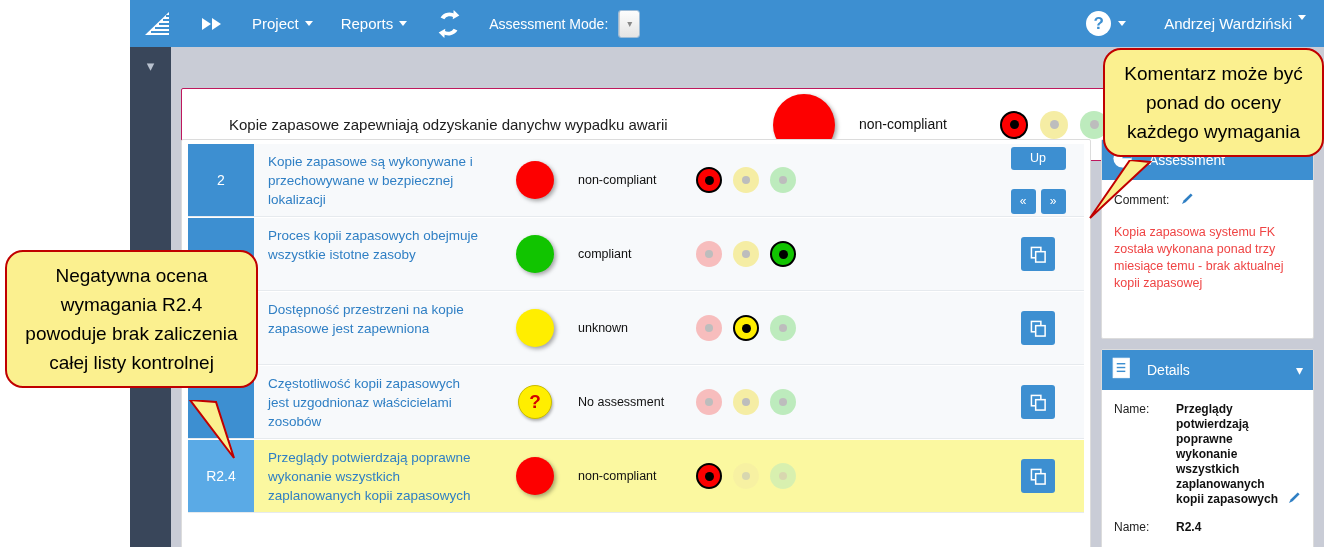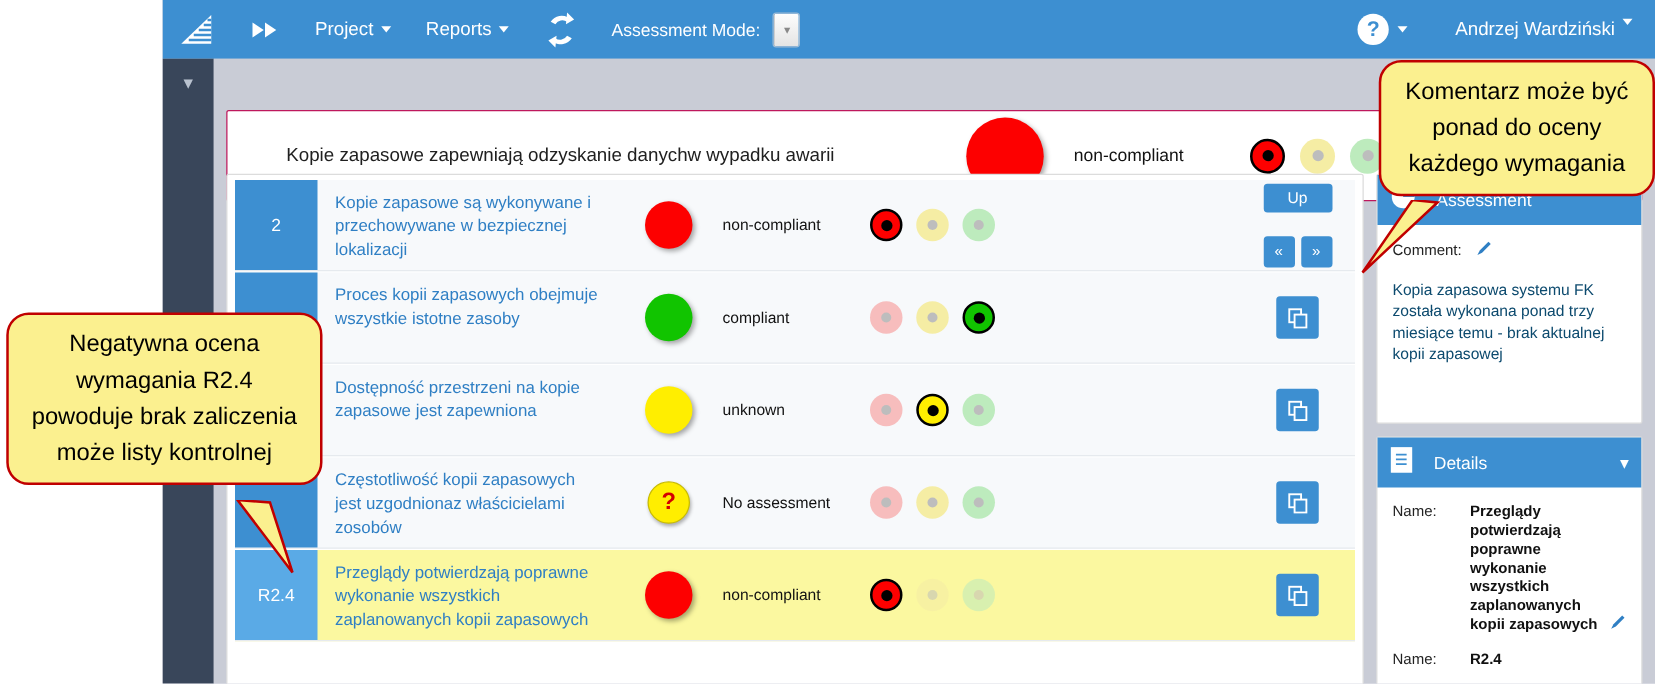--- a/index.html
+++ b/index.html
@@ -155,21 +155,21 @@
   #details-panel { top:302px; height:208px; }
   .panel-head {
     height:40px; background:#3d8fd1; color:#ffffff;
     display:flex; align-items:center; padding:0 10px;
   }
   .panel-head .ptitle { font-size:14px; margin-left:16px; }
   .panel-head .chev { margin-left:auto; font-size:14px; }
   .panel-body { padding:12px 12px 0 12px; }
   .field-label { font-size:12px; color:#222; }
   .pencil { color:#2f7fc4; font-size:12px; }
-  .comment-text { font-size:12.5px; color:#0c4a6e; line-height:17px; margin-top:16px; }
+  .comment-text { font-size:12.5px; color:#ef4444; line-height:17px; margin-top:16px; }
   .detail-row { display:flex; margin-bottom:13px; }
   .detail-key { font-size:12px; color:#222; width:62px; flex:0 0 62px; }
   .detail-val { font-size:12px; color:#111; font-weight:bold; line-height:15px; flex:1 1 auto; }
 
   
   .callout { position:absolute; }
   .bubble {
     background:#fbf08f; border:2px solid #c00000; border-radius:18px;
     color:#000; text-align:center; font-size:19px; line-height:29px;
     padding:9px 12px;
@@ -468,15 +468,15 @@
     <polygon points="50,0 70,2 10,58" fill="#fbf08f" stroke="#c00000" stroke-width="2"></polygon>
   </svg>
   <div class="callout" id="callout-comment">
     <div class="bubble">Komentarz może być ponad do oceny każdego wymagania</div>
   </div>
 
   <svg class="tail" style="left:180px;top:400px;width:130px;height:80px;">
     <polygon points="10,0 36,2 54,58" fill="#fbf08f" stroke="#c00000" stroke-width="2"></polygon>
   </svg>
   <div class="callout" id="callout-negative">
-    <div class="bubble">Negatywna ocena wymagania  R2.4 powoduje brak zaliczenia może listy kontrolnej</div>
+    <div class="bubble">Negatywna ocena wymagania  R2.4 powoduje brak zaliczenia całej listy kontrolnej</div>
   </div>
 </div>
 
 </body></html>

